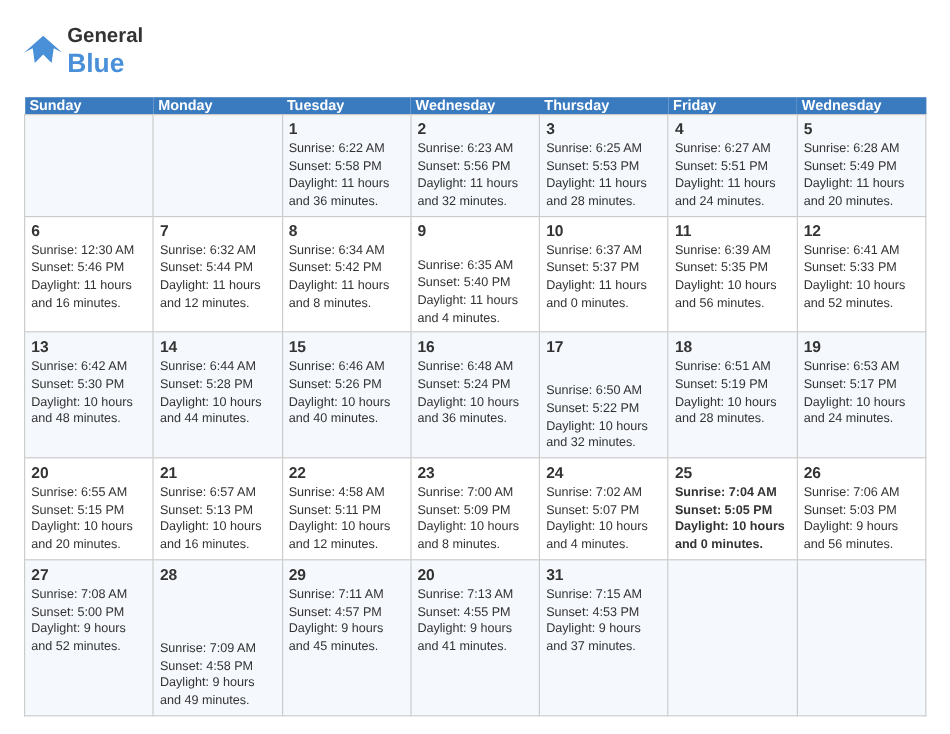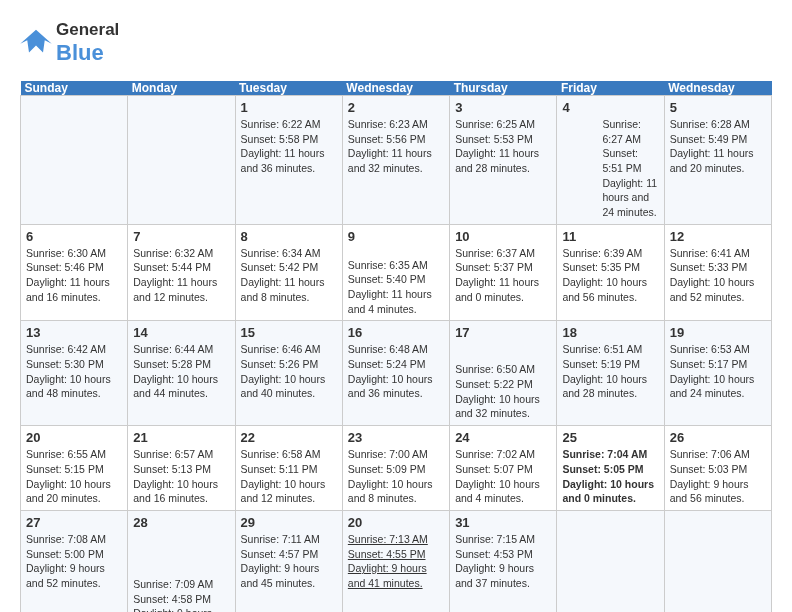--- a/index.html
+++ b/index.html
@@ -128,35 +128,35 @@
 Daylight: 11 hours and 32 minutes.</div>
         </td>
         <td>
           <div class="day-number">3</div>
           <div class="day-info" style="white-space: pre-line;">Sunrise: 6:25 AM
 Sunset: 5:53 PM
 Daylight: 11 hours and 28 minutes.</div>
         </td>
         <td>
           <div class="day-number">4</div>
-          <div class="day-info" style="white-space: pre-line; margin-left: 40px;">Sunrise: 6:27 AM
+          <div class="day-info" style="white-space: pre-line;">Sunrise: 6:27 AM
 Sunset: 5:51 PM
 Daylight: 11 hours and 24 minutes.</div>
         </td>
         <td>
           <div class="day-number">5</div>
           <div class="day-info" style="white-space: pre-line;">Sunrise: 6:28 AM
 Sunset: 5:49 PM
 Daylight: 11 hours and 20 minutes.</div>
         </td>
       </tr>
       <tr>
         <td>
           <div class="day-number">6</div>
-          <div class="day-info" style="white-space: pre-line;">Sunrise: 6:30 AM
+          <div class="day-info" style="white-space: pre-line;">Sunrise: 12:30 AM
 Sunset: 5:46 PM
 Daylight: 11 hours and 16 minutes.</div>
         </td>
         <td>
           <div class="day-number">7</div>
           <div class="day-info" style="white-space: pre-line;">Sunrise: 6:32 AM
 Sunset: 5:44 PM
 Daylight: 11 hours and 12 minutes.</div>
         </td>
         <td>
@@ -242,21 +242,21 @@
 Daylight: 10 hours and 20 minutes.</div>
         </td>
         <td>
           <div class="day-number">21</div>
           <div class="day-info" style="white-space: pre-line;">Sunrise: 6:57 AM
 Sunset: 5:13 PM
 Daylight: 10 hours and 16 minutes.</div>
         </td>
         <td>
           <div class="day-number">22</div>
-          <div class="day-info" style="white-space: pre-line;">Sunrise: 6:58 AM
+          <div class="day-info" style="white-space: pre-line;">Sunrise: 4:58 AM
 Sunset: 5:11 PM
 Daylight: 10 hours and 12 minutes.</div>
         </td>
         <td>
           <div class="day-number">23</div>
           <div class="day-info" style="white-space: pre-line;">Sunrise: 7:00 AM
 Sunset: 5:09 PM
 Daylight: 10 hours and 8 minutes.</div>
         </td>
         <td>
@@ -292,21 +292,21 @@
 Daylight: 9 hours and 49 minutes.</div>
         </td>
         <td>
           <div class="day-number">29</div>
           <div class="day-info" style="white-space: pre-line;">Sunrise: 7:11 AM
 Sunset: 4:57 PM
 Daylight: 9 hours and 45 minutes.</div>
         </td>
         <td>
           <div class="day-number">20</div>
-          <div class="day-info" style="white-space: pre-line; text-decoration: underline;">Sunrise: 7:13 AM
+          <div class="day-info" style="white-space: pre-line;">Sunrise: 7:13 AM
 Sunset: 4:55 PM
 Daylight: 9 hours and 41 minutes.</div>
         </td>
         <td>
           <div class="day-number">31</div>
           <div class="day-info" style="white-space: pre-line;">Sunrise: 7:15 AM
 Sunset: 4:53 PM
 Daylight: 9 hours and 37 minutes.</div>
         </td>
         <td class="empty"></td>

